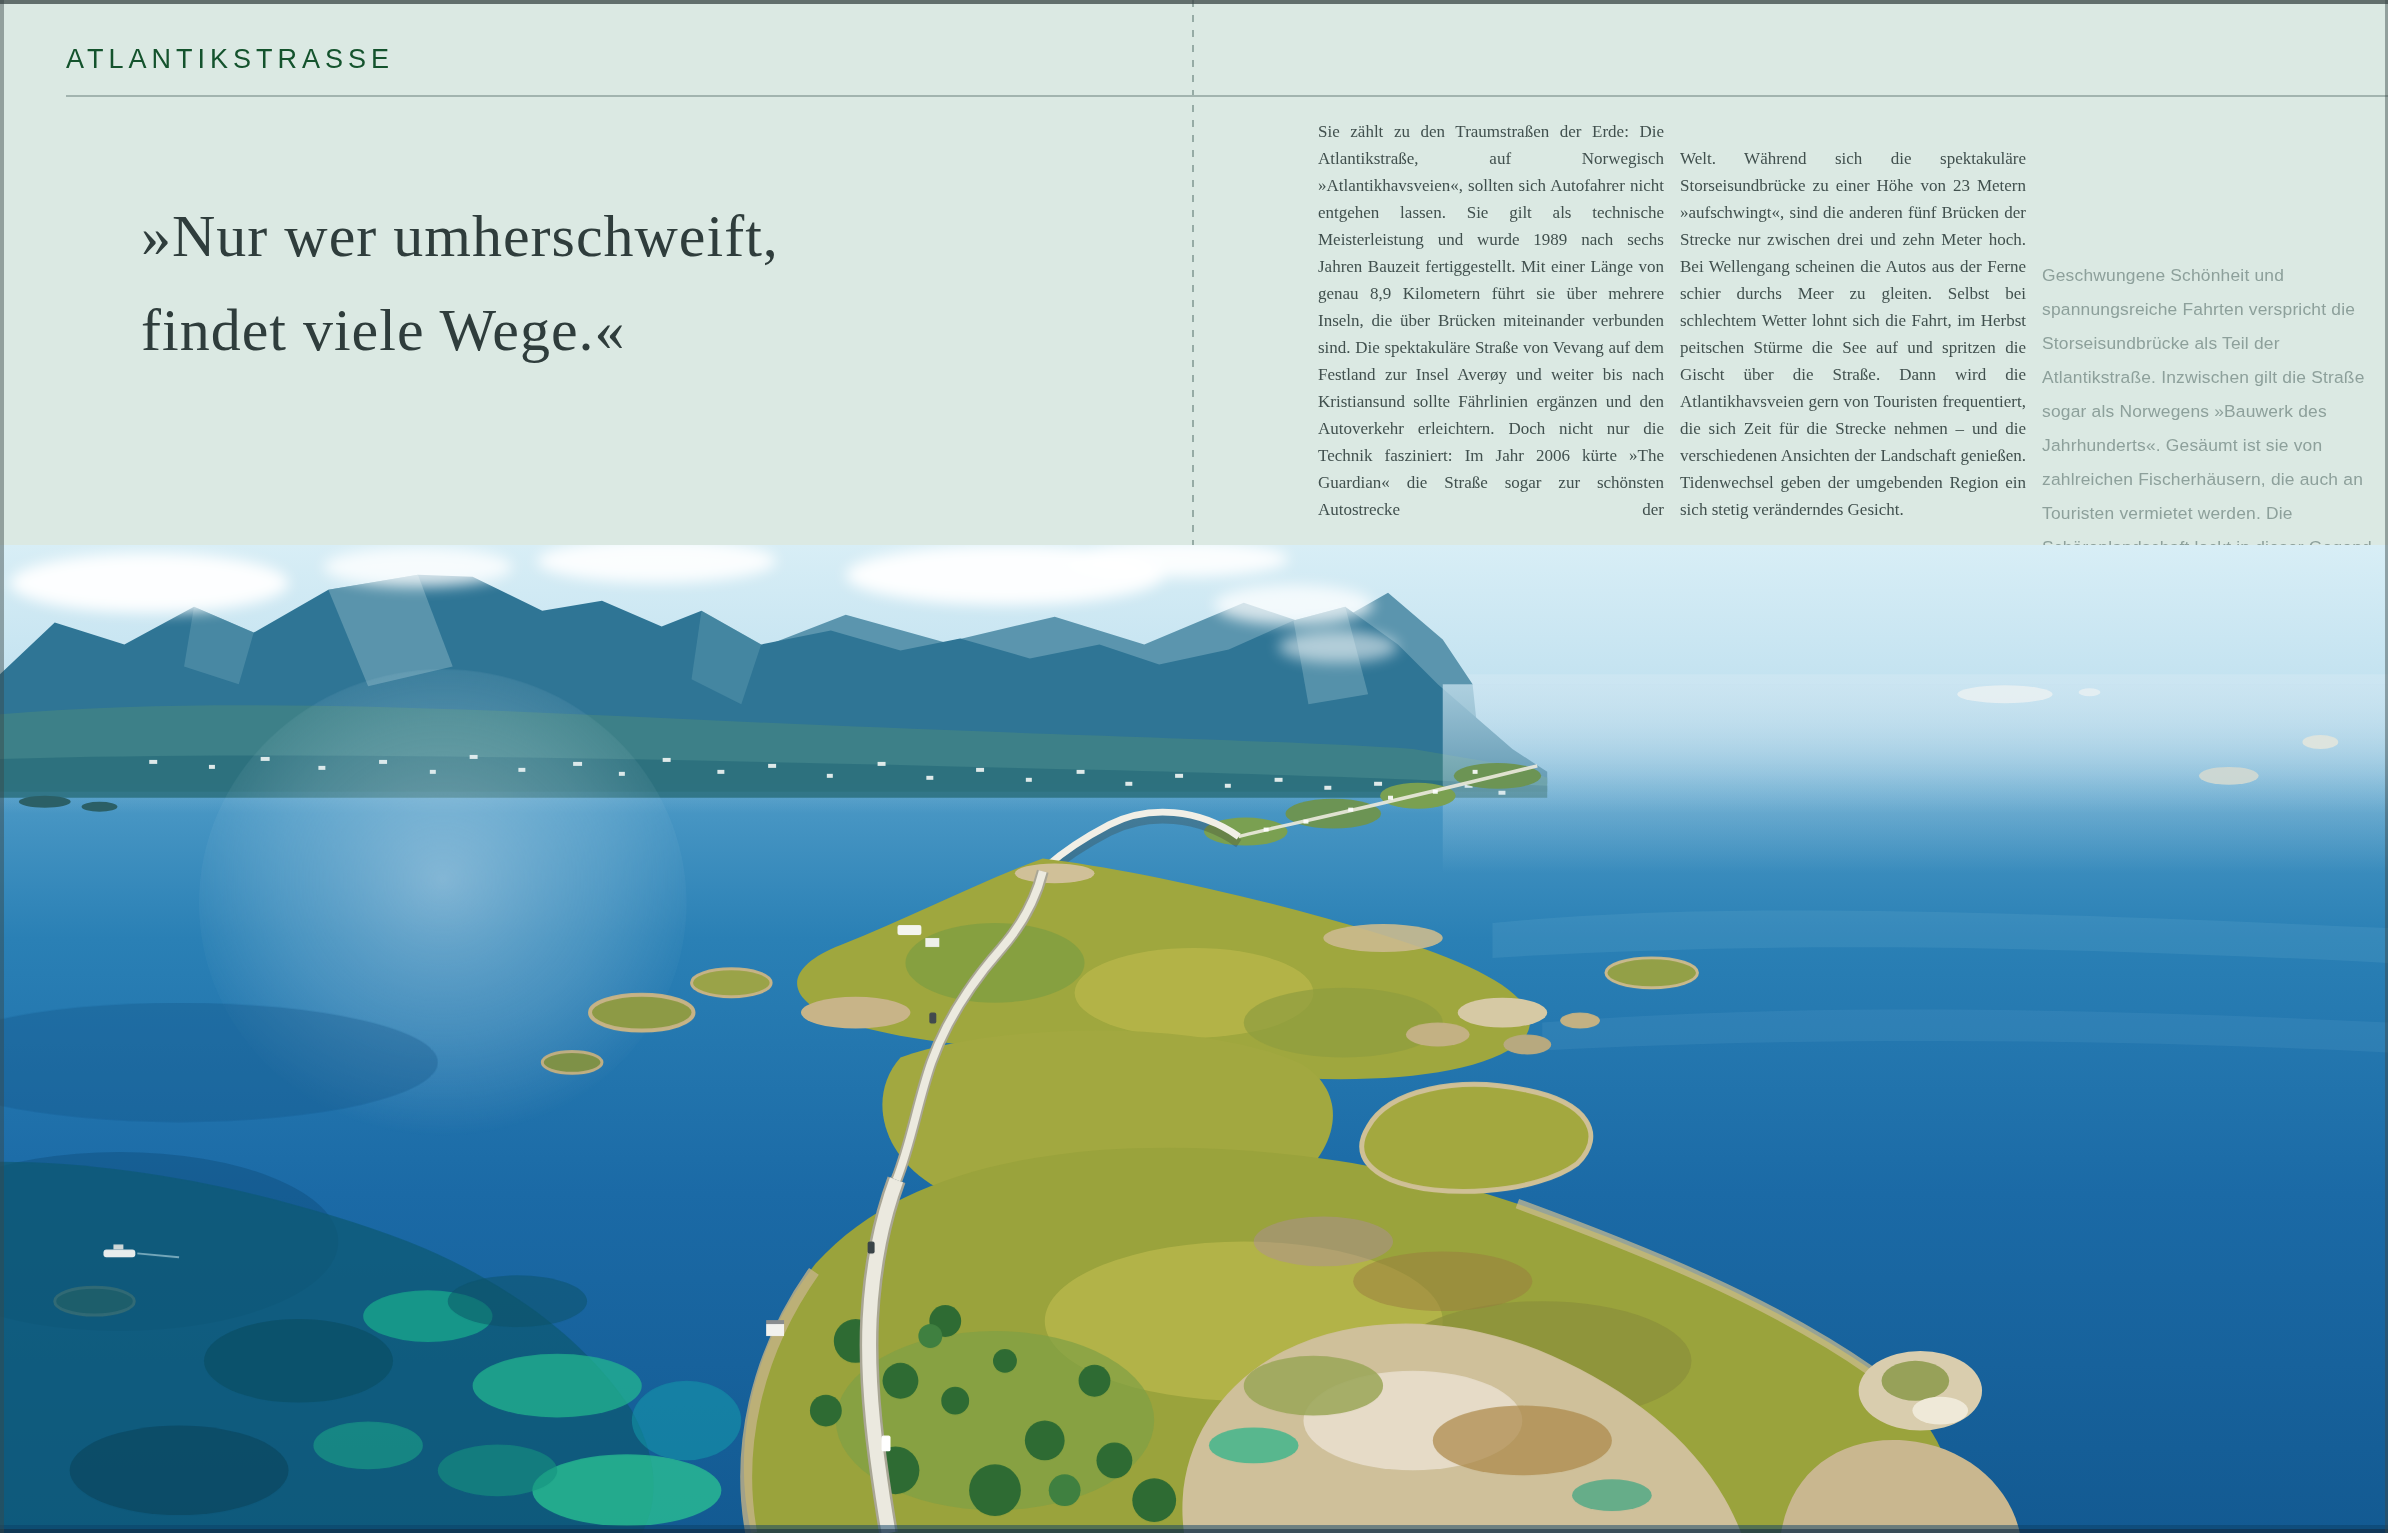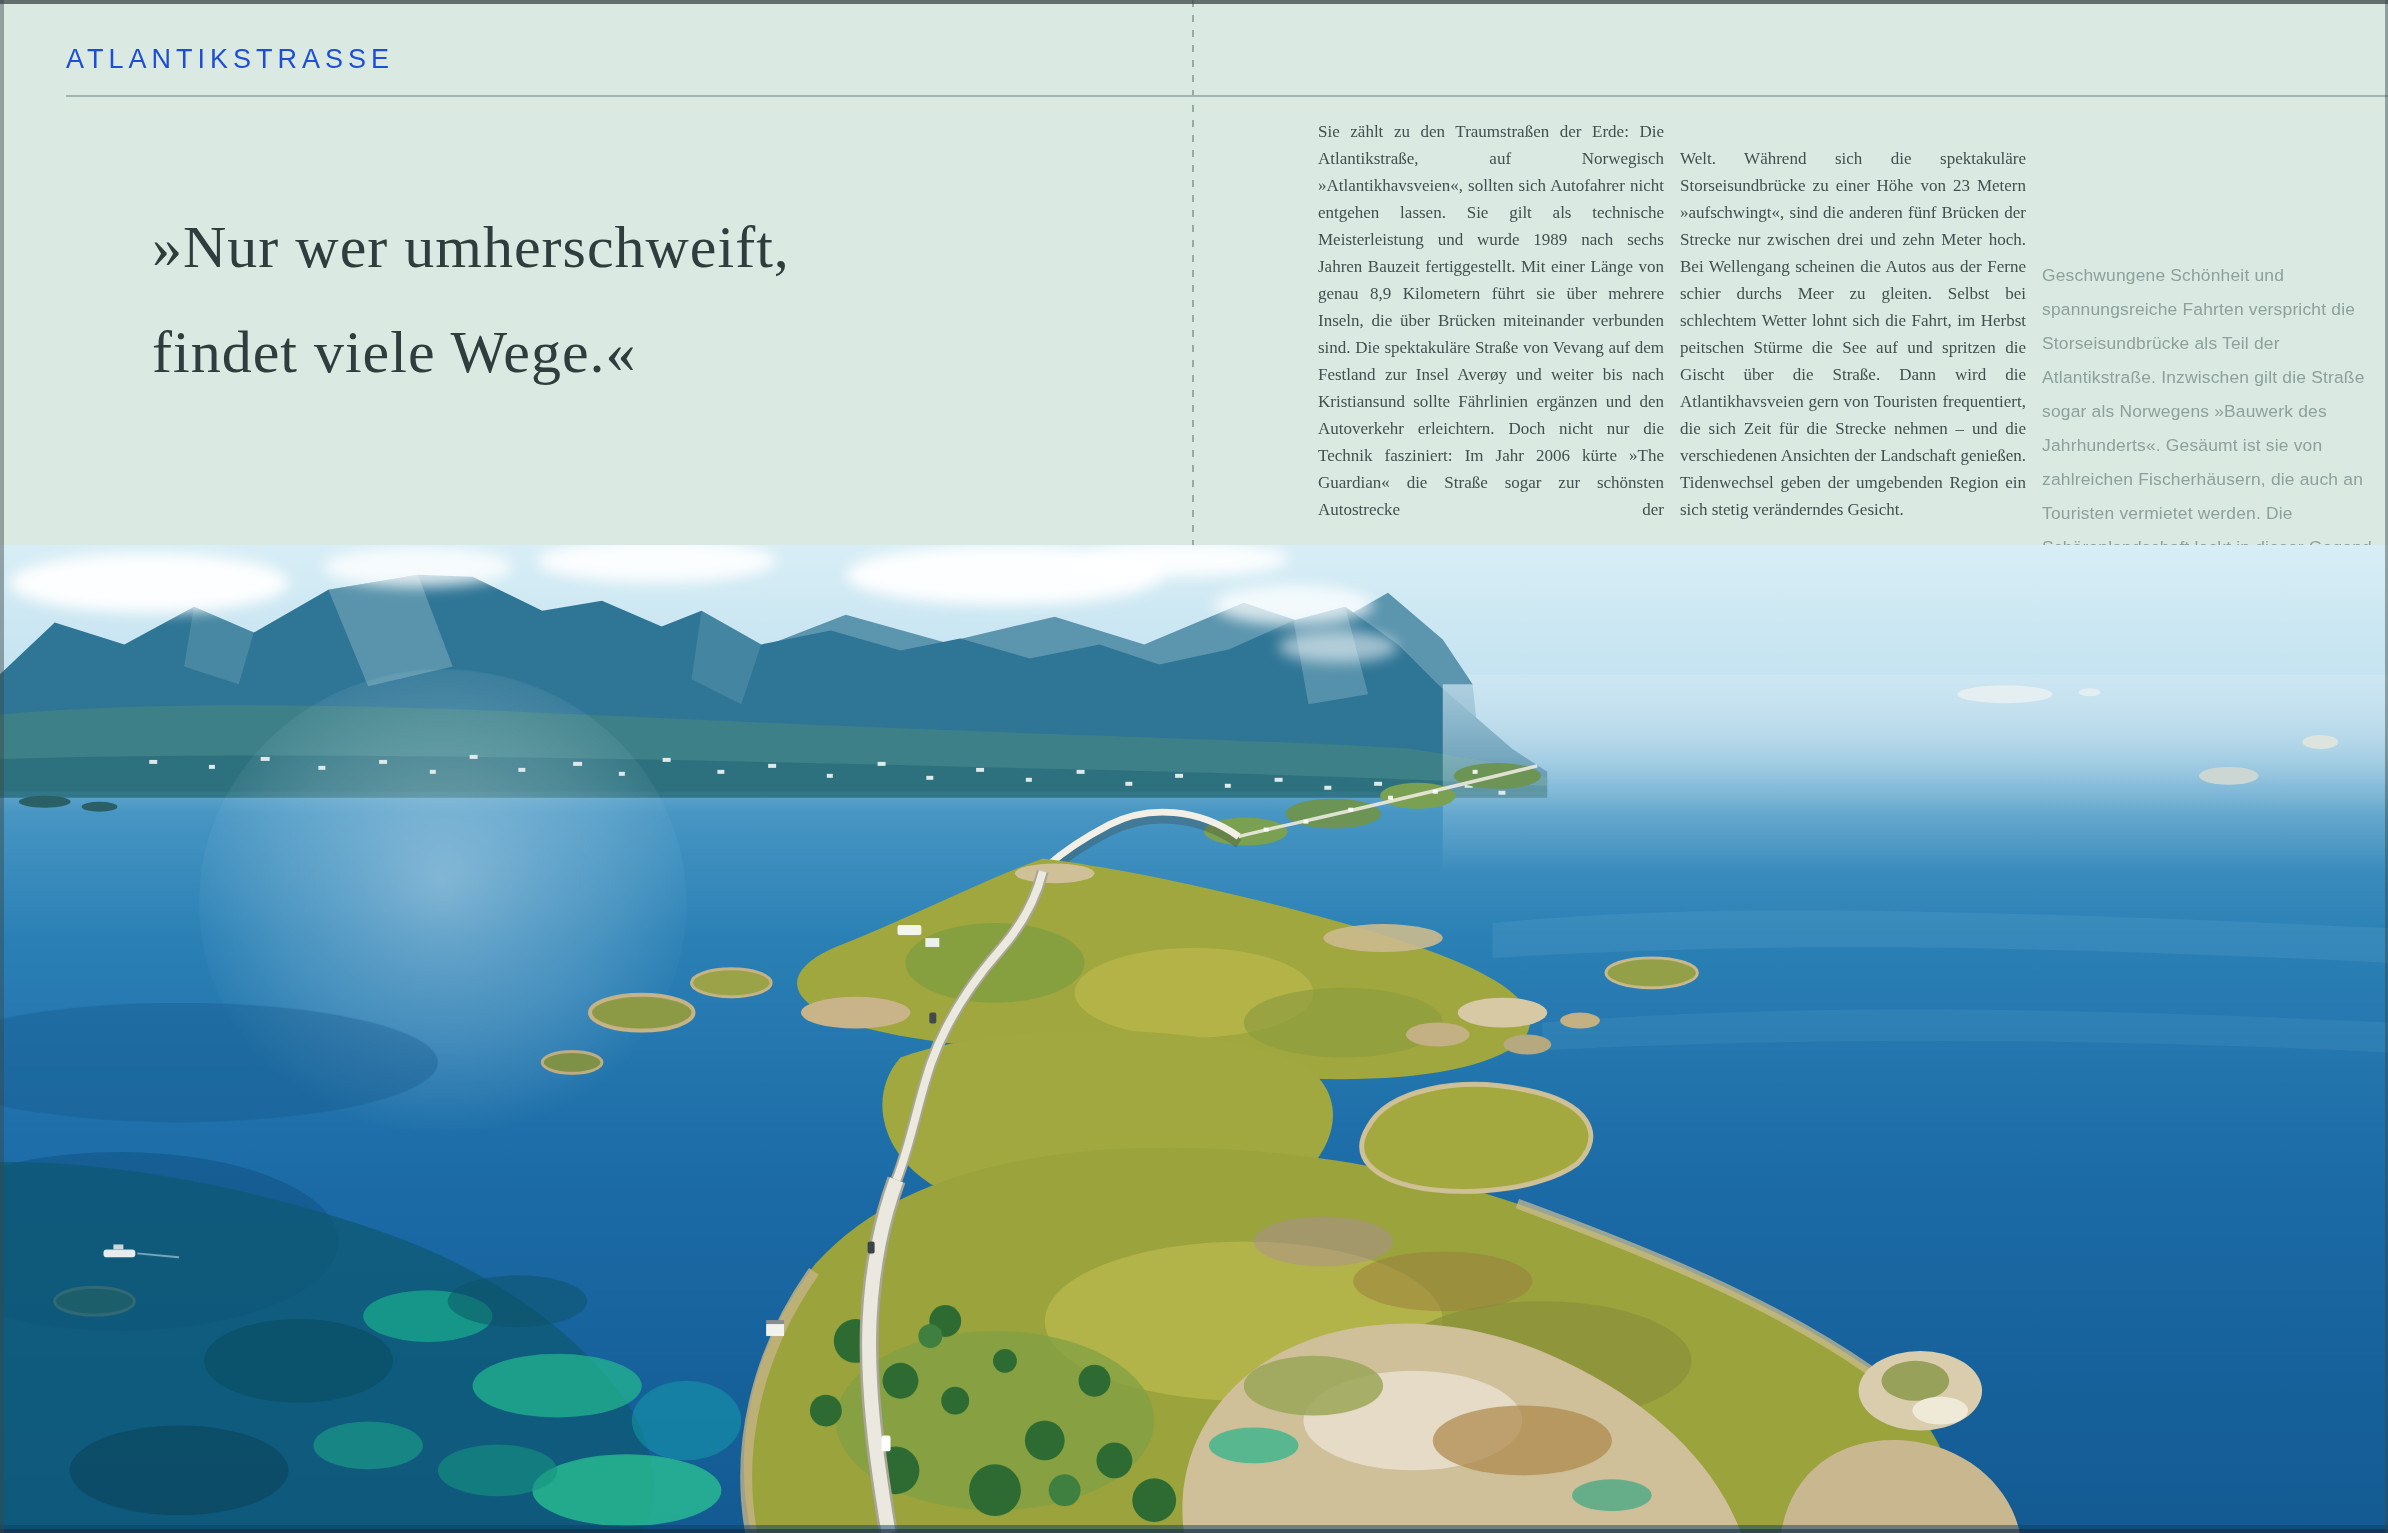--- a/index.html
+++ b/index.html
@@ -12,26 +12,26 @@
     box-shadow:inset 0 4px 0 rgba(58,70,70,.75), inset 4px 0 0 rgba(58,70,70,.45),
                inset -3px 0 0 rgba(58,70,70,.45), inset 0 -4px 0 rgba(20,40,60,.55);
   }
   .top-area{position:absolute;left:0;top:0;width:2388px;height:545px;background:#dbe9e3;}
   .fold-line{
     position:absolute;left:1192px;top:0;width:2px;height:545px;
     background:repeating-linear-gradient(to bottom, rgba(104,130,124,.6) 0 7px, rgba(0,0,0,0) 7px 15px);
   }
   .kicker{
     position:absolute;left:66px;top:44px;margin:0;
-    font-size:27px;font-weight:400;letter-spacing:5px;color:#1d4ed8;
+    font-size:27px;font-weight:400;letter-spacing:5px;color:#14532d;
   }
   .rule{position:absolute;left:66px;top:95px;right:0;height:2px;background:#a2b4af;}
   .quote-block{position:absolute;left:141px;top:189px;width:896px;color:#2f3d3c;}
   .quote-line{
-    margin:11px;font-family:"Liberation Serif",serif;font-size:60px;line-height:94px;
+    margin:0;font-family:"Liberation Serif",serif;font-size:60px;line-height:94px;
     font-weight:400;letter-spacing:1px;
   }
   .attribution{
     margin:52px 0 0 0;font-size:20px;letter-spacing:3px;color:#3c4b4a;font-weight:400;
   }
   .body-cols{
     position:absolute;left:1318px;top:118px;width:708px;display:flex;gap:16px;align-items:flex-end;
   }
   .body-col{
     width:346px;margin:0;font-family:"Liberation Serif",serif;

